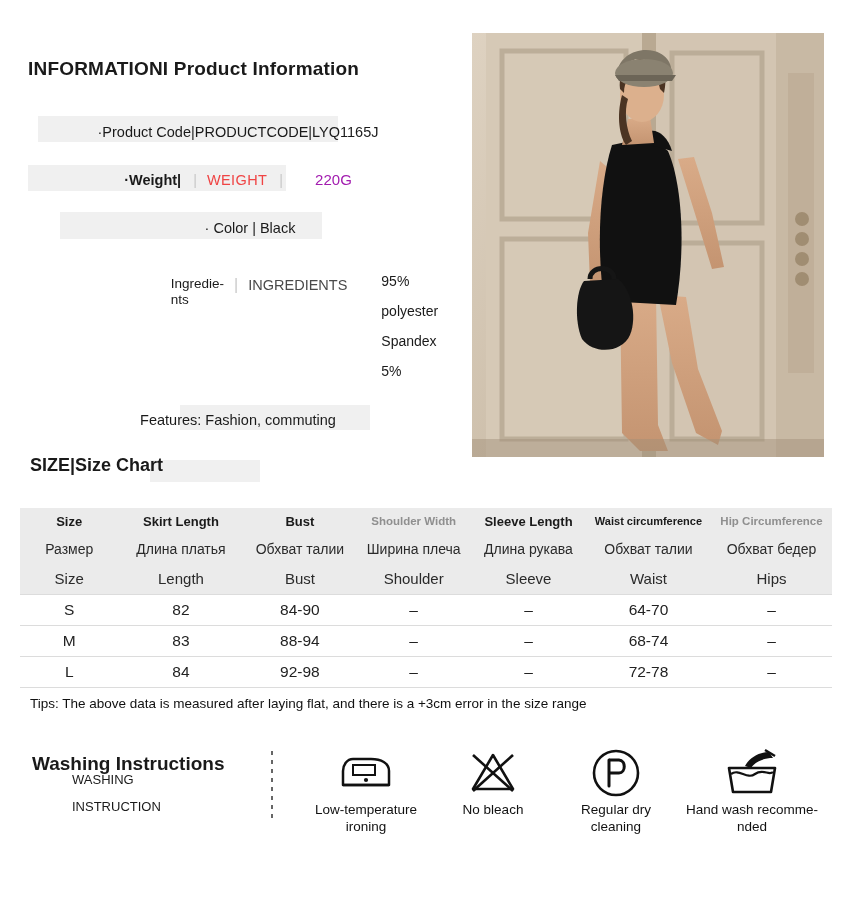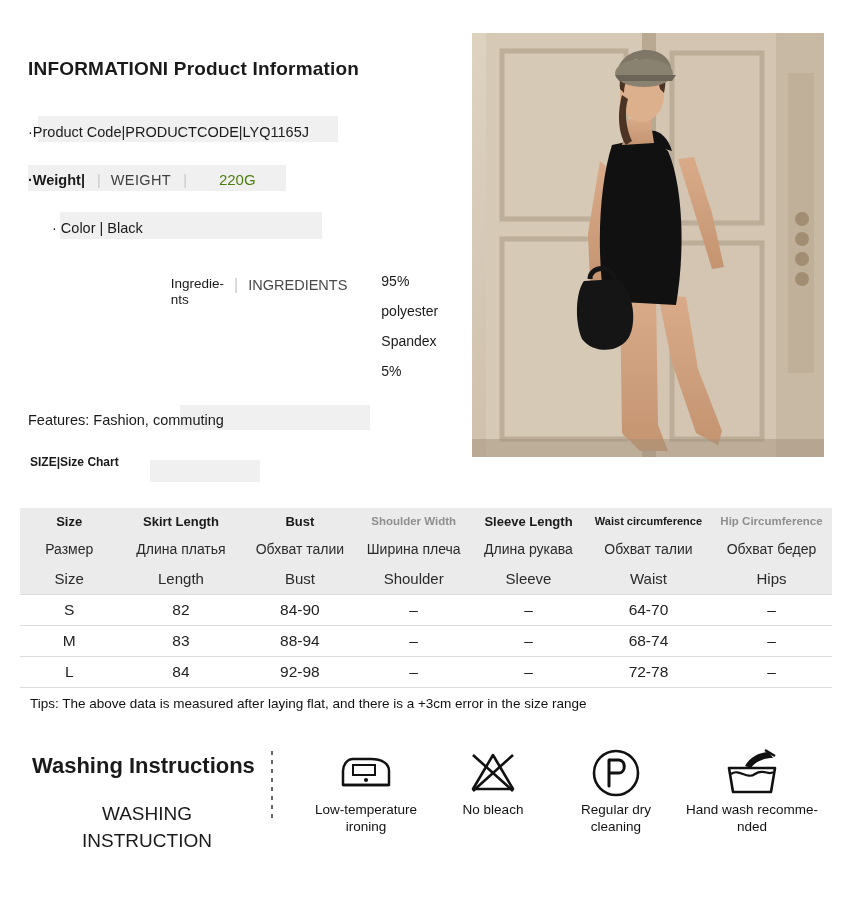--- a/index.html
+++ b/index.html
@@ -12,35 +12,35 @@
     overflow: hidden;
   }
   .page { position: relative; width: 850px; height: 897px; }
 
   
   .info-block { position: absolute; left: 28px; top: 58px; width: 420px; }
   .info-title {
     font-size: 19px; font-weight: bold; letter-spacing: 0.2px;
     margin: 0 0 44px 0;
   }
-  .info-row { position: relative; margin-bottom: 28px; font-size: 14.5px; }
+  .info-row { position: relative; margin-bottom: 28px; font-size: 14.5px; text-align: center; }
   .info-row .shade {
     position: absolute; background: #f0f0f0; z-index: 0;
   }
   .info-row .txt { position: relative; z-index: 1; }
 
   .row-code { margin-bottom: 31px; }
   .row-code .shade { left: 10px; top: -8px; width: 300px; height: 26px; }
 
   .row-weight { margin-bottom: 32px; }
   .row-weight .shade { left: 0px; top: -6px; width: 258px; height: 26px; }
   .row-weight .lbl { font-weight: bold; }
   .row-weight .sep { color: #c9c9c9; margin: 0 10px 0 12px; }
-  .row-weight .mid { color: #404040; letter-spacing: .4px; }
-  .row-weight .val { color: #4d7c0f; margin-left: 22px; font-size: 15px; }
+  .row-weight .mid { color: #ef4444; letter-spacing: .4px; }
+  .row-weight .val { color: #a21caf; margin-left: 22px; font-size: 15px; }
 
   .row-color { margin-bottom: 30px; margin-left: 24px; }
   .row-color .shade { left: 8px; top: -8px; width: 262px; height: 27px; }
 
   .row-ingredients {
     position: relative; margin-bottom: 26px;
     display: flex; align-items: flex-start;
   }
   .row-ingredients .shade { left: 98px; top: -8px; width: 190px; height: 60px; }
   .ing-label {
@@ -59,21 +59,21 @@
   .photo {
     position: absolute; left: 472px; top: 33px;
     width: 352px; height: 424px;
     overflow: hidden; background: #cbbda9;
   }
   .photo svg { display: block; }
 
   
   .size-title {
     position: absolute; left: 30px; top: 455px;
-    font-size: 12px; font-weight: bold;
+    font-size: 18px; font-weight: bold;
   }
   .size-title-shade {
     position: absolute; left: 150px; top: 460px; width: 110px; height: 22px;
     background: #f0f0f0;
   }
   table.size {
     position: absolute; left: 20px; top: 508px;
     width: 812px; border-collapse: collapse;
     text-align: center;
   }
@@ -96,25 +96,25 @@
   }
   tr.data.first td { border-top: 1px solid #dcdcdc; }
   .tips {
     position: absolute; left: 30px; top: 696px;
     font-size: 13.5px; color: #111;
   }
 
   
   .wash-title {
     position: absolute; left: 32px; top: 753px;
-    font-size: 22px; font-weight: bold;
+    font-size: 19px; font-weight: bold;
   }
   .wash-sub {
-    position: absolute; left: 72px; top: 800px;
-    font-size: 19px; line-height: 27px; text-align: center; width: 150px;
+    position: absolute; left: 72px; top: 766px;
+    font-size: 13px; line-height: 27px; text-align: left; width: 150px;
     color: #1a1a1a;
   }
   .wash-divider {
     position: absolute; left: 271px; top: 751px;
     width: 2px; height: 68px;
     background: repeating-linear-gradient(to bottom, #666 0 4px, transparent 4px 9px);
   }
   .wash-items { position: absolute; left: 292px; top: 745px; width: 540px; height: 120px; }
   .wash-item { position: absolute; text-align: center; }
   .wash-item .glyph { height: 56px; display: flex; align-items: center; justify-content: center; }

